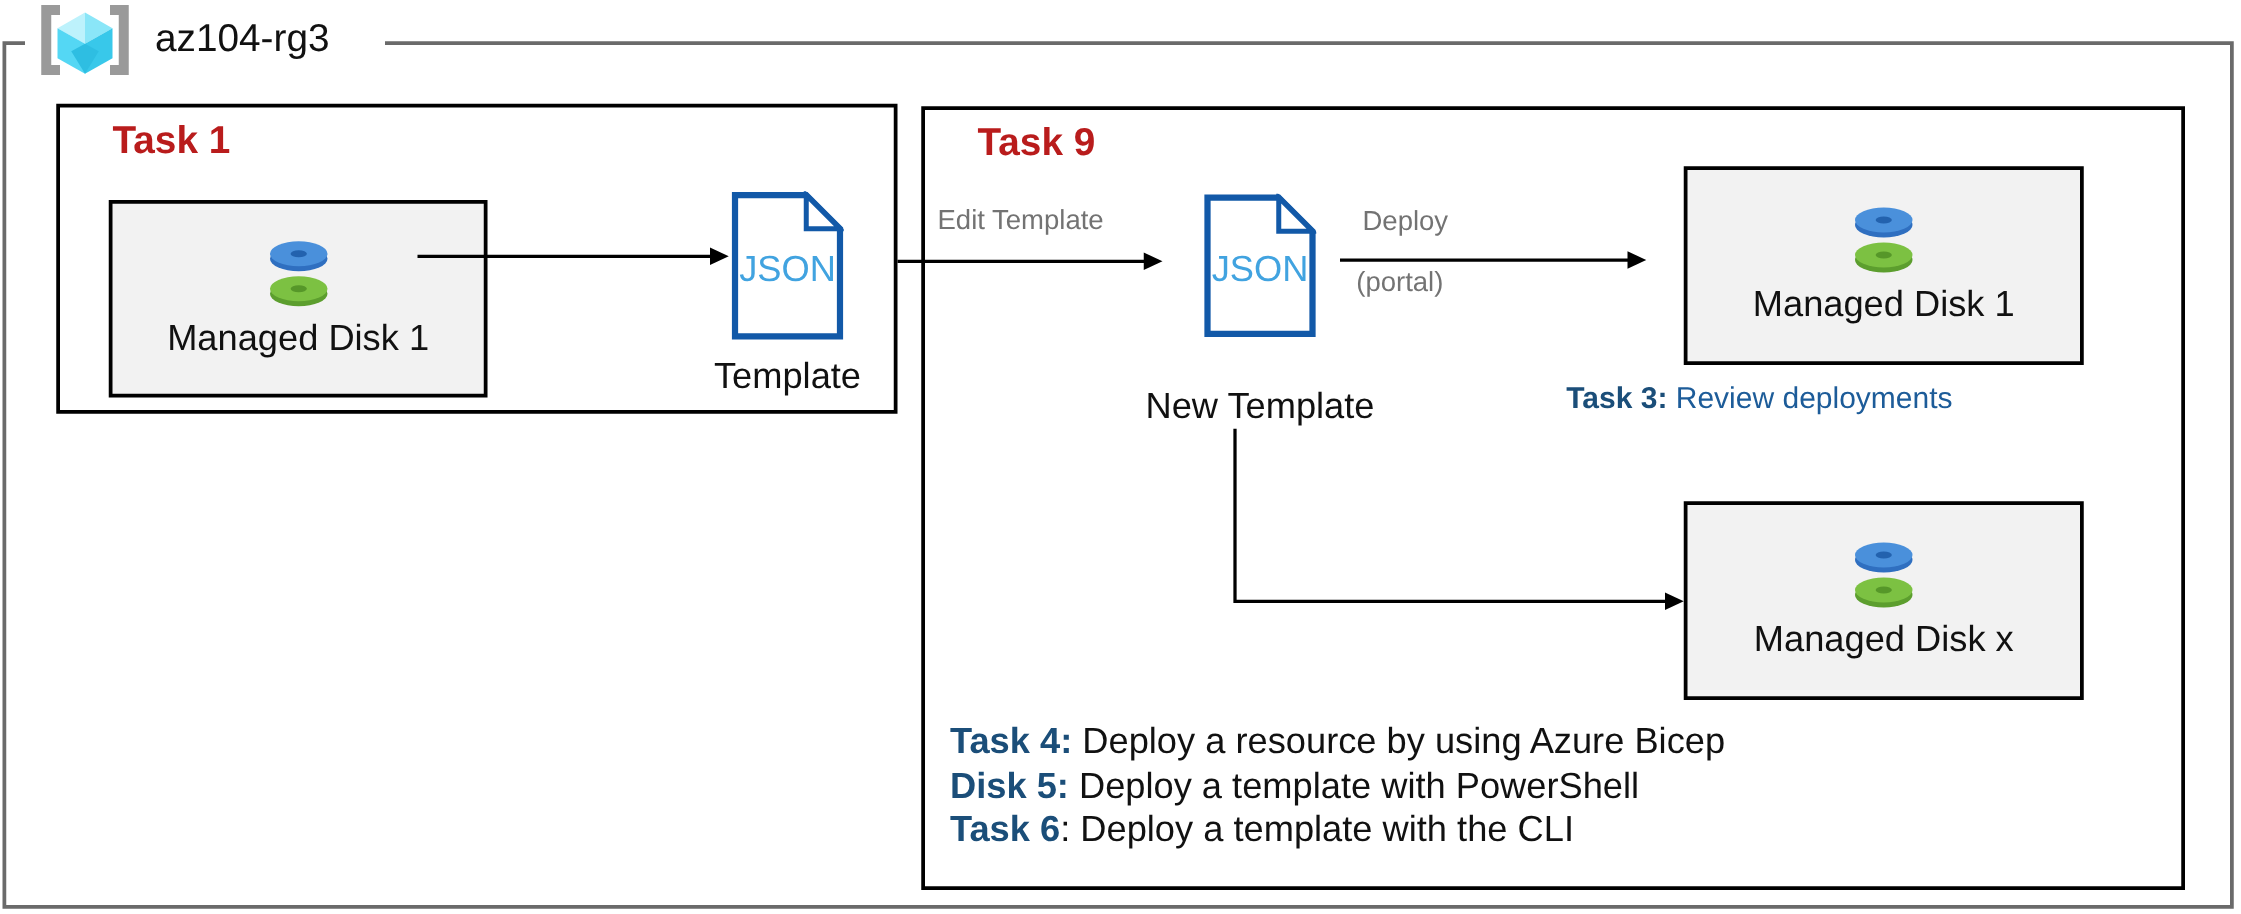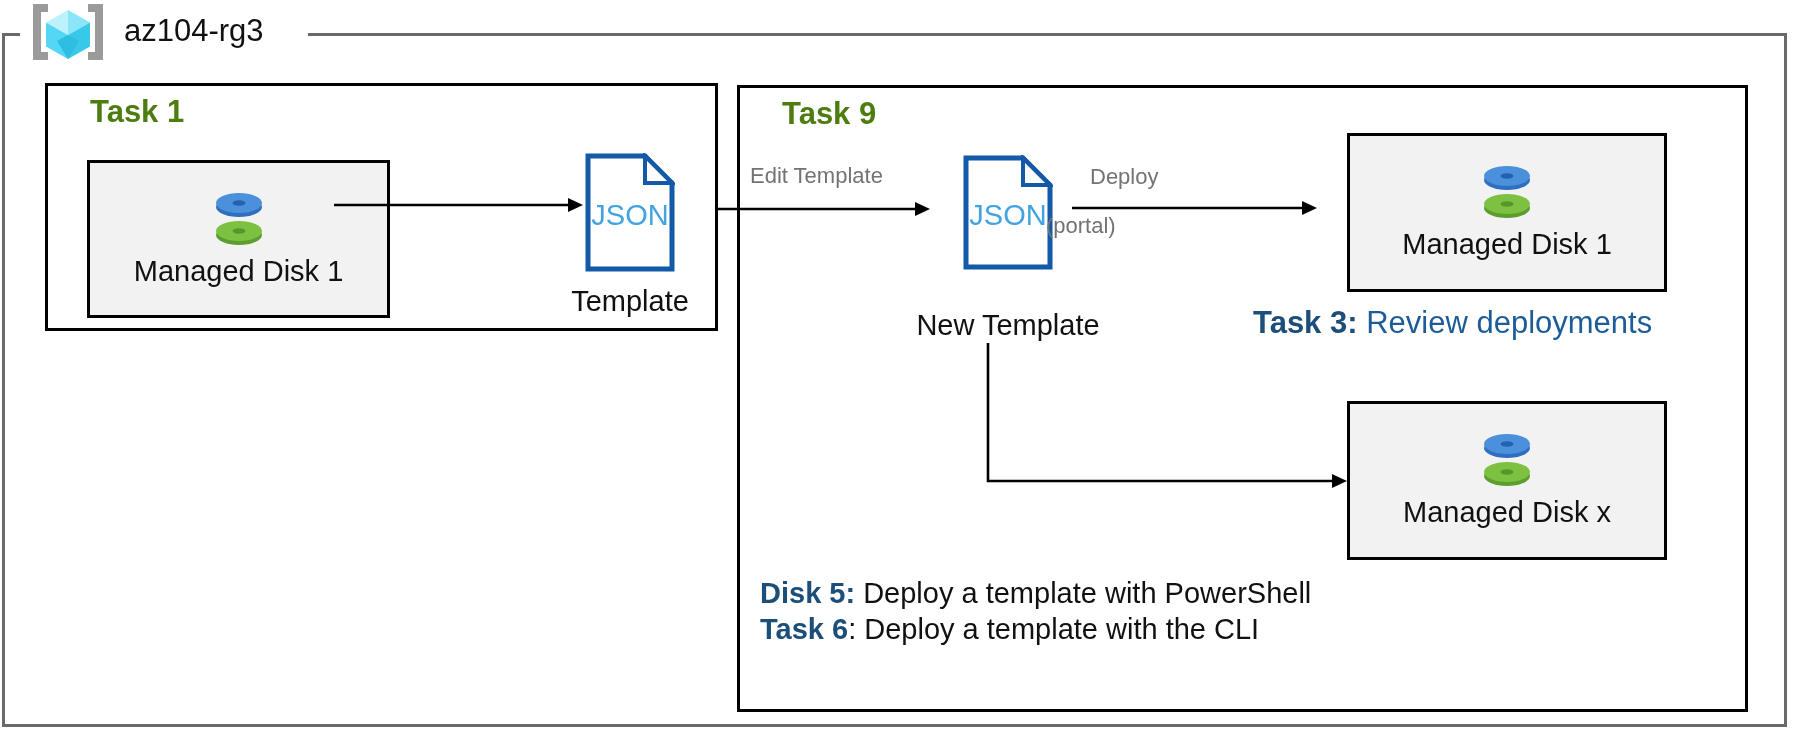--- a/index.html
+++ b/index.html
@@ -11,36 +11,36 @@
   .group-border { position: absolute; left: 2px; top: 33px; width: 1785px; height: 694px;
                   border: 3px solid #6A6A6A; }
   .group-border-gap { position: absolute; left: 20px; top: 29px; width: 288px; height: 11px; background: #fff; }
   .rg-icon { position: absolute; left: 28px; top: 2px; }
   .rg-label { position: absolute; left: 124px; top: 13px; font-size: 31px; color: #111; }
 
   
   .task-box { position: absolute; border: 3px solid #000; background: #fff; }
   .task1-box { left: 45px; top: 83px; width: 673px; height: 248px; }
   .task2-box { left: 737px; top: 85px; width: 1011px; height: 627px; }
-  .task-title { position: absolute; font-size: 31px; font-weight: bold; color: #4d7c0f; }
+  .task-title { position: absolute; font-size: 31px; font-weight: bold; color: #b91c1c; }
 
   
   .disk-box { position: absolute; background: #F2F2F2; border: 3px solid #000;
               display: flex; flex-direction: column; align-items: center; justify-content: center; gap: 8px; }
   .disk-label { font-size: 29px; color: #111; white-space: nowrap; }
 
   
   .json-icon { position: absolute; }
   .doc-caption { position: absolute; font-size: 29px; color: #111; white-space: nowrap; text-align: center; }
 
   
   .arrow-label { position: absolute; font-size: 22px; color: #737373; white-space: nowrap; }
 
   
-  .note { position: absolute; font-size: 31px; white-space: nowrap; }
+  .note { position: absolute; font-size: 24px; white-space: nowrap; }
   .note .prefix { font-weight: bold; color: #1B4E79; }
   .note-blue { color: #1D5C99; }
   .note-black { color: #111; }
   .tasks-list { position: absolute; left: 760px; top: 576px; font-size: 29px; line-height: 35.5px; }
   .tasks-list .row { white-space: nowrap; }
   .tasks-list .prefix { font-weight: bold; color: #1B4E79; }
 
   .overlay { position: absolute; left: 0; top: 0; width: 1793px; height: 731px; pointer-events: none; }
 </style>
 </head>
@@ -90,21 +90,21 @@
   <div class="arrow-label" style="left:750px; top:163px;">Edit Template</div>
 
   <svg class="json-icon" style="left:963px; top:155px;" width="90" height="115" viewBox="0 0 90 115">
     <path d="M3,3 H60 L87,30 V112 H3 Z" fill="#fff" stroke="#1259A8" stroke-width="5"></path>
     <path d="M60,3 V30 H87 Z" fill="#fff" stroke="#1259A8" stroke-width="4"></path>
     <text x="45" y="70" text-anchor="middle" font-size="29" fill="#41A3E0">JSON</text>
   </svg>
   <div class="doc-caption" style="left:908px; top:309px; width:200px;">New Template</div>
 
   <div class="arrow-label" style="left:1090px; top:164px;">Deploy</div>
-  <div class="arrow-label" style="left:1046px; top:213px;">(portal)</div>
+  <div class="arrow-label" style="left:1085px; top:213px;">(portal)</div>
 
   <div class="disk-box" style="left:1347px; top:133px; width:320px; height:159px;">
     <svg width="52" height="56" viewBox="0 0 52 56">
       <ellipse cx="26" cy="16" rx="23" ry="10" fill="#2F6FC0"></ellipse>
       <ellipse cx="26" cy="12" rx="23" ry="10" fill="#4A90DB"></ellipse>
       <ellipse cx="26" cy="12" rx="6.5" ry="2.8" fill="#2362AE"></ellipse>
       <ellipse cx="26" cy="44" rx="23" ry="10" fill="#5C9E2E"></ellipse>
       <ellipse cx="26" cy="40" rx="23" ry="10" fill="#7CC142"></ellipse>
       <ellipse cx="26" cy="40" rx="6.5" ry="2.8" fill="#569729"></ellipse>
     </svg>
@@ -119,20 +119,21 @@
       <ellipse cx="26" cy="12" rx="23" ry="10" fill="#4A90DB"></ellipse>
       <ellipse cx="26" cy="12" rx="6.5" ry="2.8" fill="#2362AE"></ellipse>
       <ellipse cx="26" cy="44" rx="23" ry="10" fill="#5C9E2E"></ellipse>
       <ellipse cx="26" cy="40" rx="23" ry="10" fill="#7CC142"></ellipse>
       <ellipse cx="26" cy="40" rx="6.5" ry="2.8" fill="#569729"></ellipse>
     </svg>
     <div class="disk-label">Managed Disk x</div>
   </div>
 
   <div class="tasks-list">
+    <div class="row"><span class="prefix">Task 4:</span><span class="note-black"> Deploy a resource by using Azure Bicep</span></div>
     <div class="row"><span class="prefix">Disk 5:</span><span class="note-black"> Deploy a template with PowerShell</span></div>
     <div class="row"><span class="prefix">Task 6</span><span class="note-black">: Deploy a template with the CLI</span></div>
   </div>
 
   <svg class="overlay" width="1793" height="731" viewBox="0 0 1793 731">
 
     <g>
       <line x1="334" y1="205" x2="570" y2="205" stroke="#000" stroke-width="2.6"></line>
       <polygon points="583,205 568,198 568,212" fill="#000"></polygon>
     </g>

